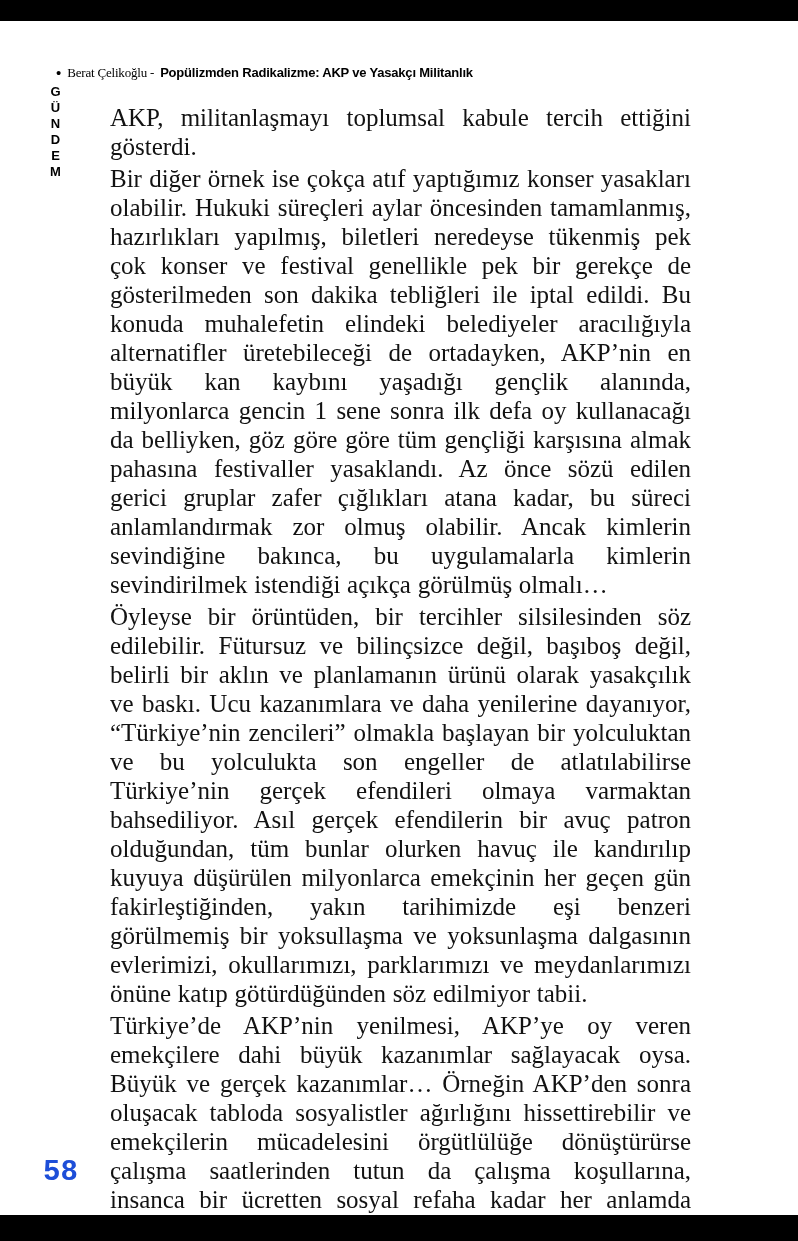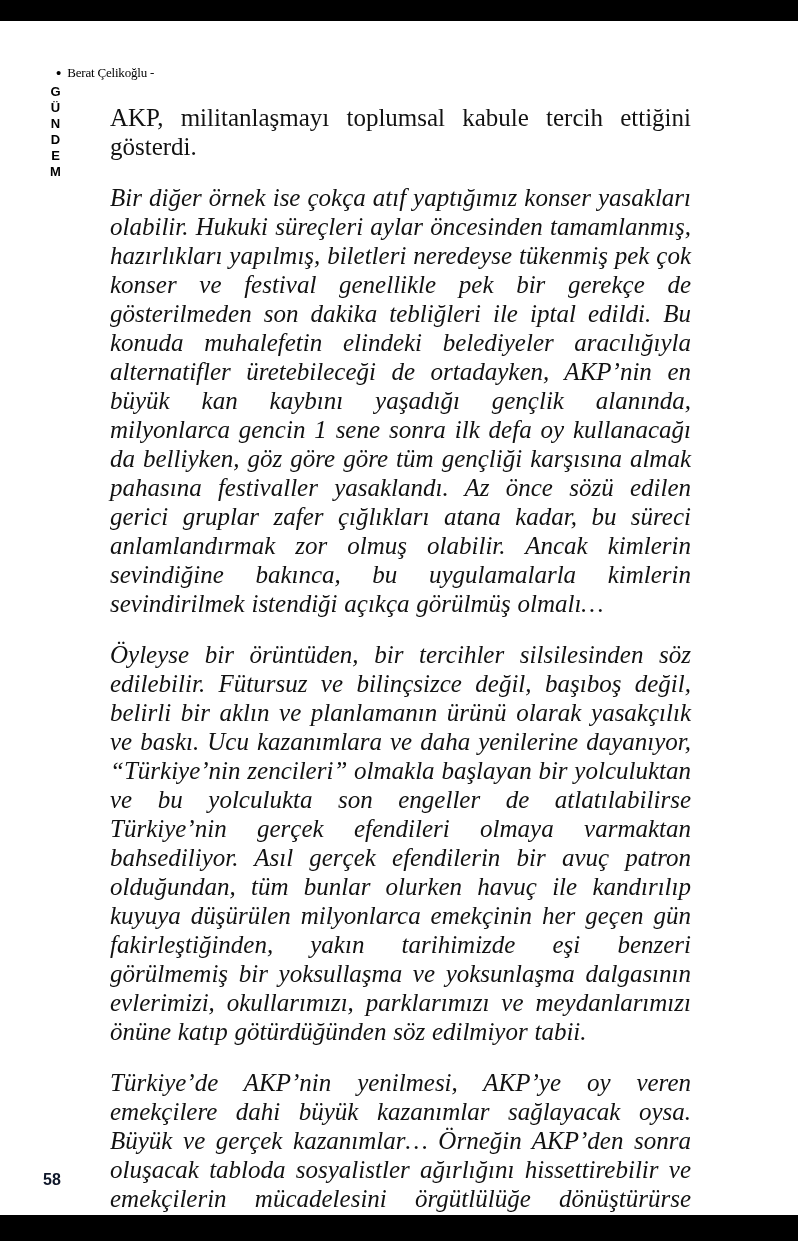--- a/index.html
+++ b/index.html
@@ -69,41 +69,42 @@
     position: absolute;
     top: 103px;
     left: 110px;
     width: 581px;
     font-size: 25px;
     line-height: 29px;
     text-align: justify;
     color: #121212;
     word-spacing: 0.5px;
   }
-  .body-text p + p { margin-top: 22px; font-style: italic; }
+  .body-text p + p { margin-top: 3px; }
   .page-number {
     position: absolute;
     left: 43px;
     bottom: 52px;
-    font-family: Liberation Sans, sans-serif;
+    font-family: Liberation Mono, monospace;
     font-weight: bold;
-    font-size: 16px;
-    color: #0f172a;
+    font-size: 29px;
+    color: #1d4ed8;
   }
 </style>
 </head>
 <body>
 
 <div class="page">
 
   <div class="top-bar"></div>
 
   <header class="running-header">
     <span class="bullet">•</span>
     <span class="author">Berat Çelikoğlu -</span>
+    <span class="title">Popülizmden Radikalizme: AKP ve Yasakçı Militanlık</span>
   </header>
 
   <aside class="sidebar-label">GÜNDEM</aside>
 
   <main class="body-text">
     <p>AKP, militanlaşmayı toplumsal kabule tercih ettiğini gösterdi.</p>
     <p>Bir diğer örnek ise çokça atıf yaptığımız konser yasakları olabilir. Hukuki süreçleri aylar öncesinden tamamlanmış, hazırlıkları yapılmış, biletleri neredeyse tükenmiş pek çok konser ve festival genellikle pek bir gerekçe de gösterilmeden son dakika tebliğleri ile iptal edildi. Bu konuda muhalefetin elindeki belediyeler aracılığıyla alternatifler üretebileceği de ortadayken, AKP’nin en büyük kan kaybını yaşadığı gençlik alanında, milyonlarca gencin 1 sene sonra ilk defa oy kullanacağı da belliyken, göz göre göre tüm gençliği karşısına almak pahasına festivaller yasaklandı. Az önce sözü edilen gerici gruplar zafer çığlıkları atana kadar, bu süreci anlamlandırmak zor olmuş olabilir. Ancak kimlerin sevindiğine bakınca, bu uygulamalarla kimlerin sevindirilmek istendiği açıkça görülmüş olmalı…</p>
     <p>Öyleyse bir örüntüden, bir tercihler silsilesinden söz edilebilir. Fütursuz ve bilinçsizce değil, başıboş değil, belirli bir aklın ve planlamanın ürünü olarak yasakçılık ve baskı. Ucu kazanımlara ve daha yenilerine dayanıyor, “Türkiye’nin zencileri” olmakla başlayan bir yolculuktan ve bu yolculukta son engeller de atlatılabilirse Türkiye’nin gerçek efendileri olmaya varmaktan bahsediliyor. Asıl gerçek efendilerin bir avuç patron olduğundan, tüm bunlar olurken havuç ile kandırılıp kuyuya düşürülen milyonlarca emekçinin her geçen gün fakirleştiğinden, yakın tarihimizde eşi benzeri görülmemiş bir yoksullaşma ve yoksunlaşma dalgasının evlerimizi, okullarımızı, parklarımızı ve meydanlarımızı önüne katıp götürdüğünden söz edilmiyor tabii.</p>
     <p>Türkiye’de AKP’nin yenilmesi, AKP’ye oy veren emekçilere dahi büyük kazanımlar sağlayacak oysa. Büyük ve gerçek kazanımlar… Örneğin AKP’den sonra oluşacak tabloda sosyalistler ağırlığını hissettirebilir ve emekçilerin mücadelesini örgütlülüğe dönüştürürse çalışma saatlerinden tutun da çalışma koşullarına, insanca bir ücretten sosyal refaha kadar her anlamda emekçiler kazanımlar elde edecek. Ancak bu kazanımların bir yolu ise, Siyasal İslamcıların ajandasının geçersiz kılınmasından ve onların özel</p>
   </main>

